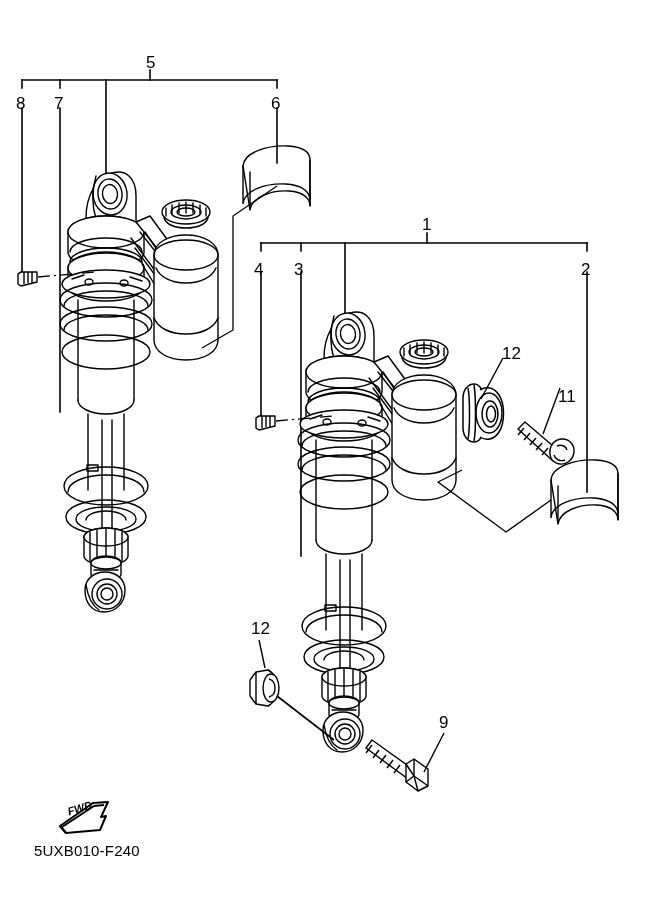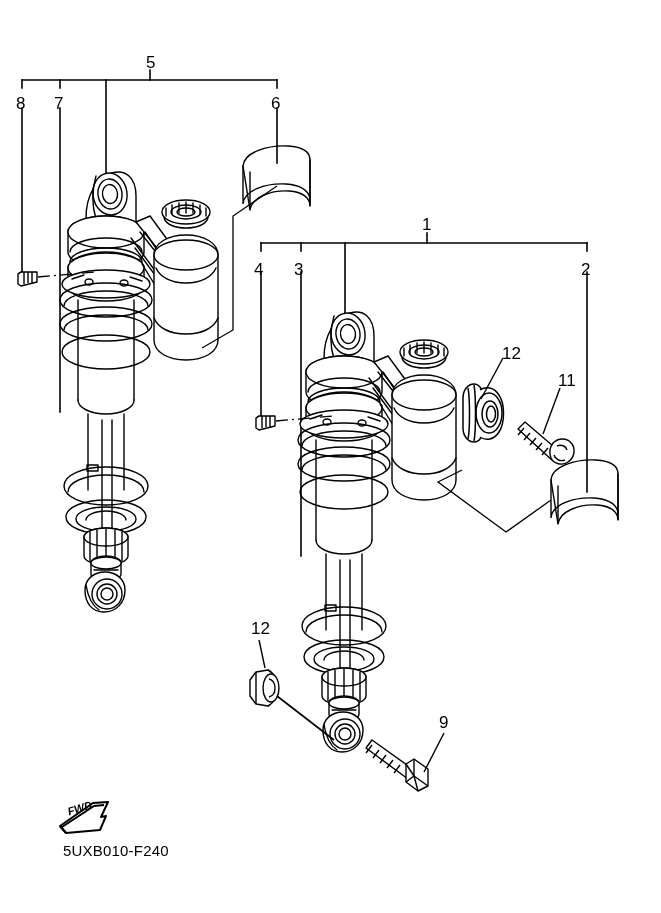--- a/index.html
+++ b/index.html
@@ -25,21 +25,21 @@
     position:absolute;
     font-family:"Liberation Sans", sans-serif;
     font-size:17px;
     color:#000000;
     line-height:1;
     white-space:nowrap;
     letter-spacing:0px;
   }
   #partnumber{
     position:absolute;
-    left:63px;
+    left:34px;
     top:842px;
     font-family:"Liberation Sans", sans-serif;
     font-size:15px;
     color:#000000;
     white-space:nowrap;
     letter-spacing:0.2px;
   }
   #fwd-label{
     position:absolute;
     left:66px;
@@ -395,21 +395,21 @@
   <div id="callout-layer">
     <span class="callout" style="left:146px;top:54px;">5</span>
     <span class="callout" style="left:16px;top:95px;">8</span>
     <span class="callout" style="left:54px;top:95px;">7</span>
     <span class="callout" style="left:271px;top:95px;">6</span>
     <span class="callout" style="left:422px;top:216px;">1</span>
     <span class="callout" style="left:254px;top:261px;">4</span>
     <span class="callout" style="left:294px;top:261px;">3</span>
     <span class="callout" style="left:581px;top:261px;">2</span>
     <span class="callout" style="left:502px;top:345px;">12</span>
-    <span class="callout" style="left:558px;top:372px;">11</span>
+    <span class="callout" style="left:558px;top:388px;">11</span>
     <span class="callout" style="left:251px;top:620px;">12</span>
     <span class="callout" style="left:439px;top:714px;">9</span>
   </div>
 
   <div id="fwd-label">FWD</div>
 
   <div id="partnumber">5UXB010-F240</div>
 
 </div>
 

